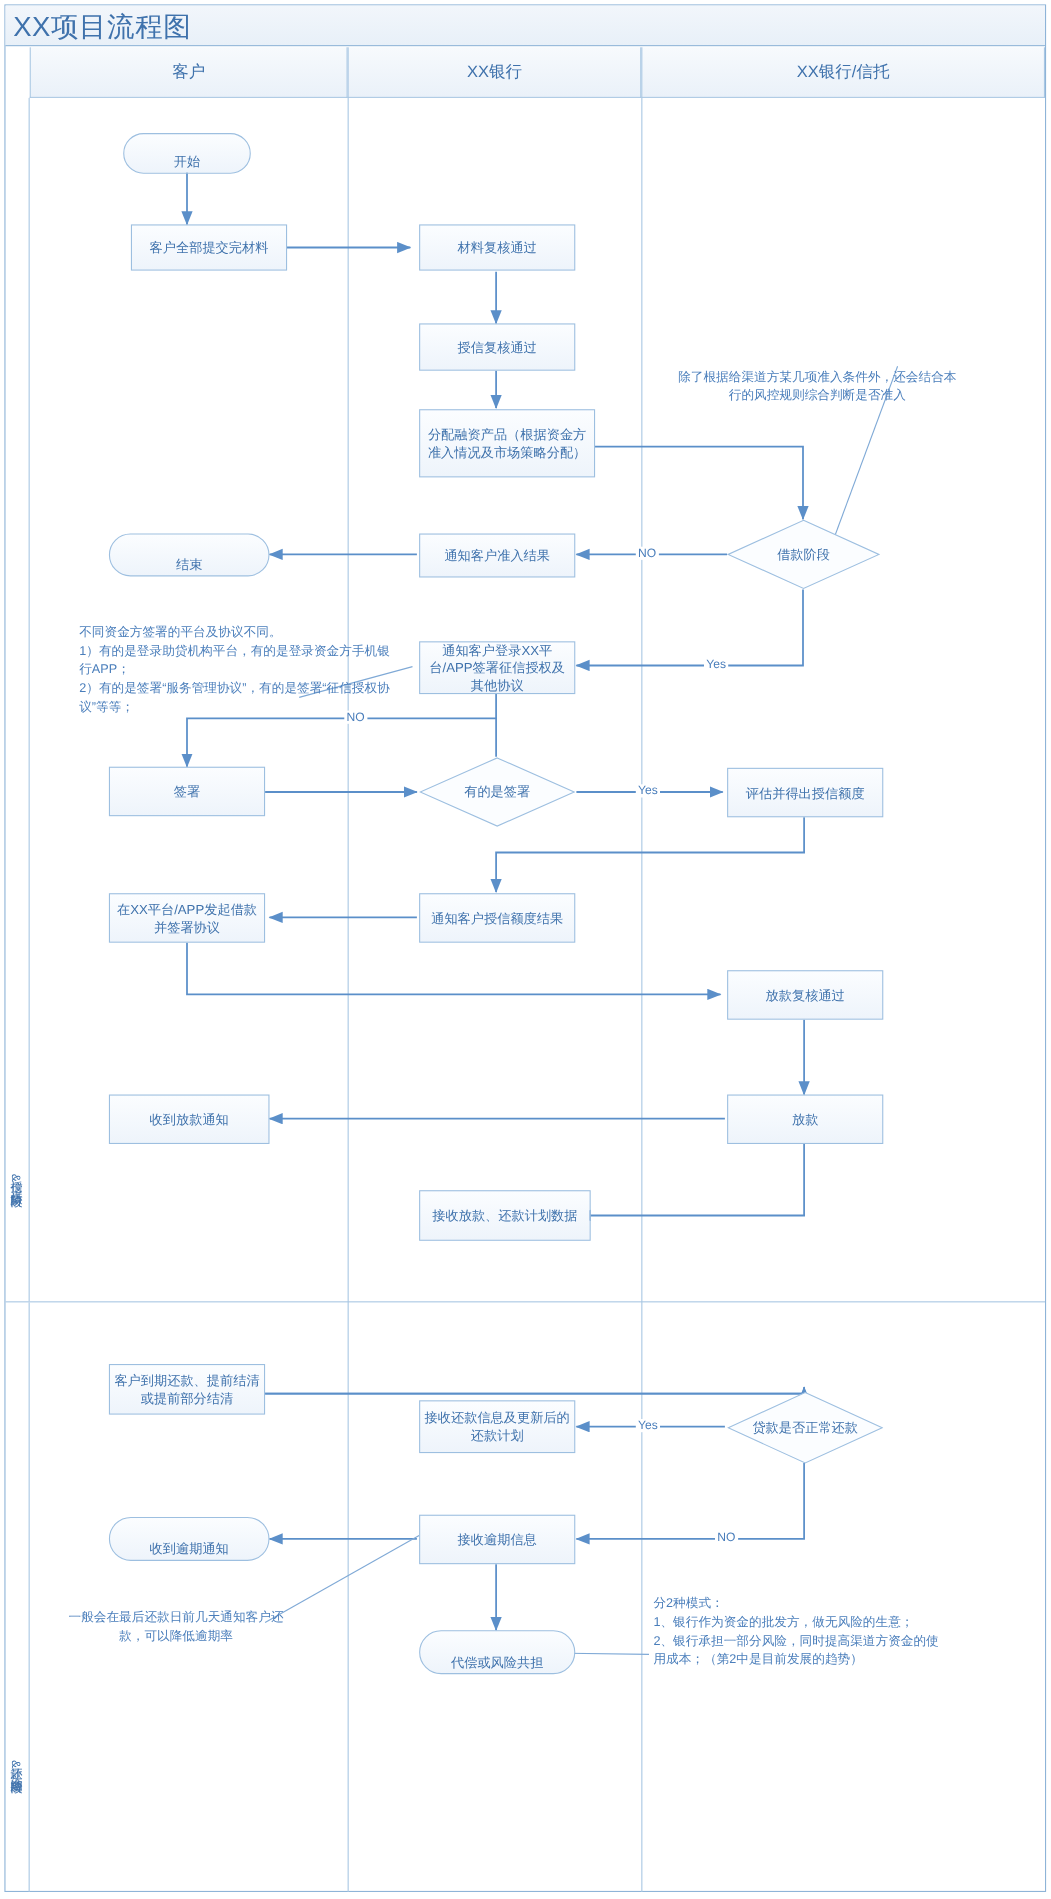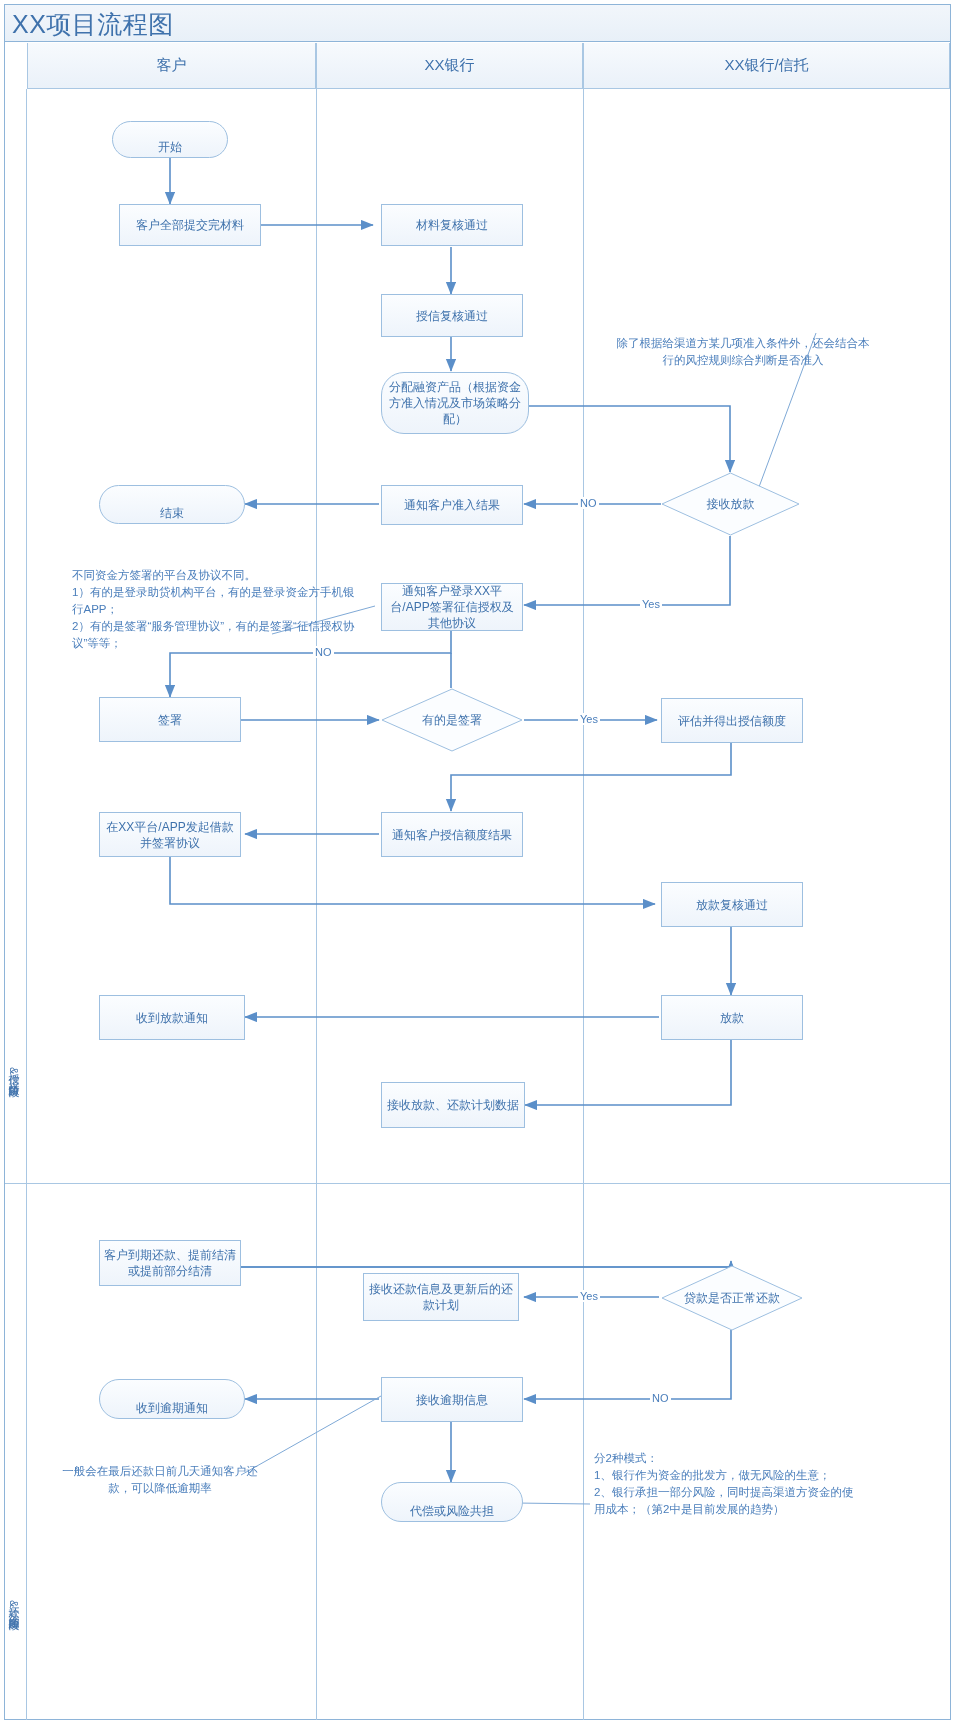--- a/index.html
+++ b/index.html
@@ -266,21 +266,21 @@
   </div>
 
   <div class="node" style="left:381px;top:204px;width:142px;height:42px;">
     <span>材料复核通过</span>
   </div>
 
   <div class="node" style="left:381px;top:294px;width:142px;height:43px;">
     <span>授信复核通过</span>
   </div>
 
-  <div class="node" style="left:381px;top:372px;width:148px;height:62px;border-radius:23px;">
+  <div class="node" style="left:381px;top:372px;width:160px;height:62px;">
     <span>分配融资产品（根据资金方准入情况及市场策略分配）</span>
   </div>
 
   <div class="node" style="left:381px;top:485px;width:142px;height:40px;">
     <span>通知客户准入结果</span>
   </div>
 
   <div class="node" style="left:381px;top:583px;width:142px;height:48px;">
     <span>通知客户登录XX平台/APP签署征信授权及其他协议</span>
   </div>
@@ -289,41 +289,41 @@
     <svg class="diamond-svg" width="142" height="64" viewBox="0 0 142 64">
       <polygon points="71,1 141,32 71,63 1,32" fill="#fbfdff" stroke="#9dbfe0" stroke-width="1"></polygon>
     </svg>
     <span class="diamond-label">有的是签署</span>
   </div>
 
   <div class="node" style="left:381px;top:812px;width:142px;height:45px;">
     <span>通知客户授信额度结果</span>
   </div>
 
-  <div class="node" style="left:381px;top:1082px;width:144px;height:46px;">
+  <div class="node" style="left:381px;top:1082px;width:156px;height:46px;">
     <span>接收放款、还款计划数据</span>
   </div>
 
-  <div class="node" style="left:363px;top:1273px;width:156px;height:48px;">
+  <div class="node" style="left:381px;top:1273px;width:142px;height:48px;">
     <span>接收还款信息及更新后的还款计划</span>
   </div>
 
   <div class="node" style="left:381px;top:1377px;width:142px;height:45px;">
     <span>接收逾期信息</span>
   </div>
 
   <div class="node terminator" style="left:381px;top:1482px;width:142px;height:40px;">
     <span>代偿或风险共担</span>
   </div>
 
   <div class="node decision" style="left:661px;top:472px;width:139px;height:64px;">
     <svg class="diamond-svg" width="139" height="64" viewBox="0 0 139 64">
       <polygon points="69.5,1 138,32 69.5,63 1,32" fill="#fbfdff" stroke="#9dbfe0" stroke-width="1"></polygon>
     </svg>
-    <span class="diamond-label">接收放款</span>
+    <span class="diamond-label">借款阶段</span>
   </div>
 
   <div class="node" style="left:661px;top:698px;width:142px;height:45px;">
     <span>评估并得出授信额度</span>
   </div>
 
   <div class="node" style="left:661px;top:882px;width:142px;height:45px;">
     <span>放款复核通过</span>
   </div>
 

